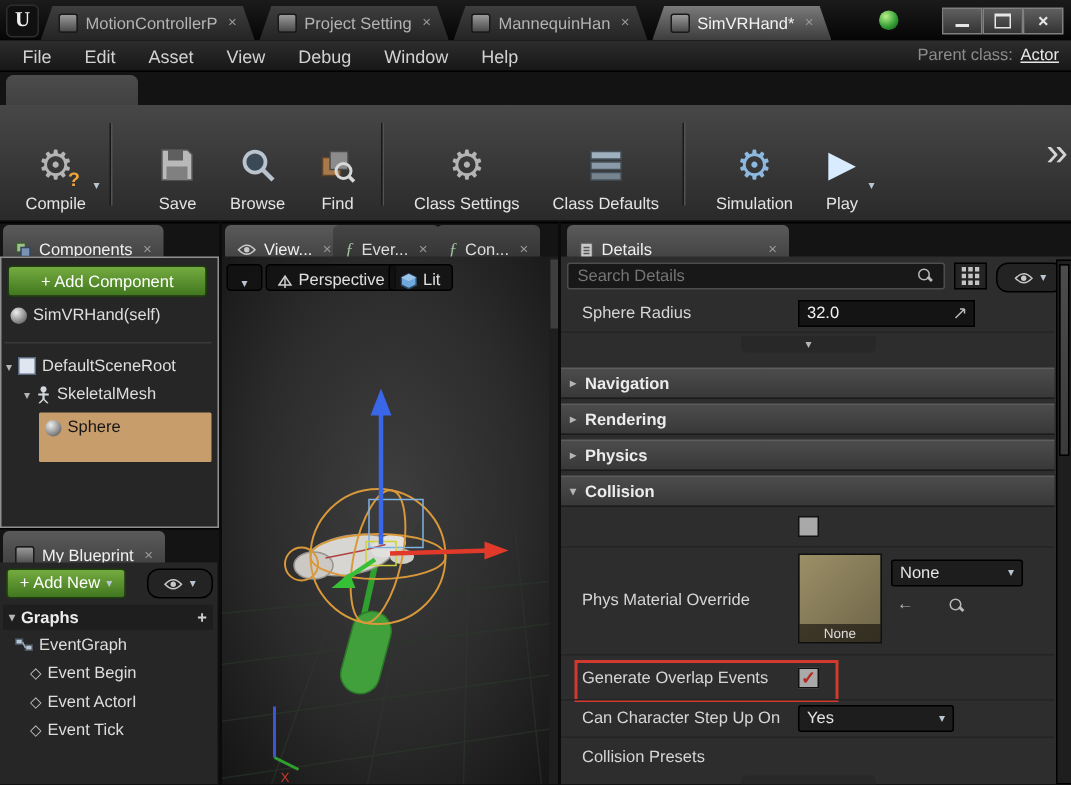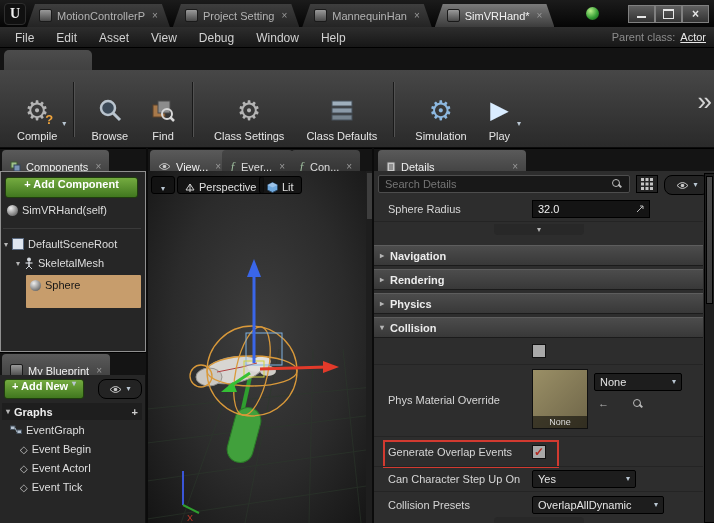--- a/index.html
+++ b/index.html
@@ -57,21 +57,21 @@
   .chevrons:after{content:"»"}
   
   .panel-strip{background:#141414;border-top:1px solid #000}
   .ptab{position:absolute;height:33px;display:flex;align-items:center;gap:5px;padding:0 8px;
         background:linear-gradient(#454545,#2d2d2d);border-radius:4px 4px 0 0;color:#ddd;white-space:nowrap}
   .ptab.active{background:linear-gradient(#5a5a5a,#383838);color:#f0f0f0}
   .fn-icon{font-family:"Liberation Serif",serif;font-style:italic;color:#9fbf9f;font-size:12px}
   .fn-icon:after{content:"ƒ"}
   
   .green-btn{background:linear-gradient(#74ab40,#41771f);border:1px solid #1f3d0e;border-radius:3px;
-             color:#fff;font-weight:bold;display:flex;align-items:flex-start;justify-content:center;gap:4px}
+             color:#fff;font-weight:normal;display:flex;align-items:center;justify-content:center;gap:4px}
   .dark-btn{background:#232323;border:1px solid #000;border-radius:8px;display:flex;align-items:center;
             justify-content:center;gap:4px;color:#ccc}
   .exp-open{font-size:8px;color:#b5b5b5}
   .exp-open:after{content:"▾"}
   .exp-closed{font-size:8px;color:#b5b5b5}
   .exp-closed:after{content:"▸"}
   
   .comp-body{left:0;top:171px;width:146px;height:181px;background:#262626;border:1px solid #909090;box-sizing:border-box}
   .tree-row{position:absolute;display:flex;align-items:center;gap:4px;color:#dedede;white-space:nowrap}
   .ball{width:11px;height:11px;border-radius:50%;background:radial-gradient(circle at 35% 30%,#eee,#777 70%,#444)}
@@ -174,20 +174,30 @@
 <div class="abs toolbar">
   <div class="tbtn">
     <span class="ic">
         <span class="gear"></span>
         <span class="q-mark"></span>
       </span>
     <span>Compile</span>
   </div>
   <span class="dd" style="margin:46px 2px 0 -6px"></span>
   <div class="tsep"></div>
+  <div class="tbtn" style="margin-left:14px">
+    <span class="ic">
+      <svg width="26" height="26" viewBox="0 0 26 26">
+        <path d="M3 3 H20 L23 6 V23 H3 Z" fill="#b9b9b9" stroke="#5a5a5a"></path>
+        <rect x="7" y="3" width="10" height="7" fill="#5f5f5f"></rect>
+        <rect x="6" y="14" width="14" height="9" fill="#808080"></rect>
+      </svg>
+    </span>
+    <span>Save</span>
+  </div>
   <div class="tbtn">
     <span class="ic">
       <svg width="26" height="26" viewBox="0 0 26 26">
         <circle cx="11" cy="11" r="7" fill="#3c4a58" stroke="#b9c4ce" stroke-width="2.5"></circle>
         <line x1="16" y1="16" x2="23" y2="23" stroke="#b9c4ce" stroke-width="3"></line>
       </svg>
     </span>
     <span>Browse</span>
   </div>
   <div class="tbtn">
@@ -518,24 +528,20 @@
     <div class="row-line" style="top:295px"></div>
 
     <span class="prop-label" style="top:302px">Can Character Step Up On</span>
     <div class="dropdown" style="left:158px;top:299px;width:104px;height:18px">
       <span>Yes</span>
       <span class="dd"></span>
     </div>
     <div class="row-line" style="top:320px"></div>
 
     <span class="prop-label" style="top:328px">Collision Presets</span>
-    <div class="dropdown" style="left:158px;top:325px;width:132px;height:18px">
-      <span>OverlapAllDynamic</span>
-      <span class="dd"></span>
-    </div>
     <div class="abs" style="left:120px;top:346px;width:90px;height:6px;background:#282828;border-radius:4px 4px 0 0"></div>
 
     
     <div class="scrollbar" style="left:330px;top:2px;width:9px;height:348px">
       <div class="scroll-thumb" style="left:1px;top:2px;width:5px;height:126px"></div>
     </div>
   </div>
 </div>
 
 <div class="abs" style="left:146px;top:148px;width:2px;height:375px;background:#0b0b0b"></div>

